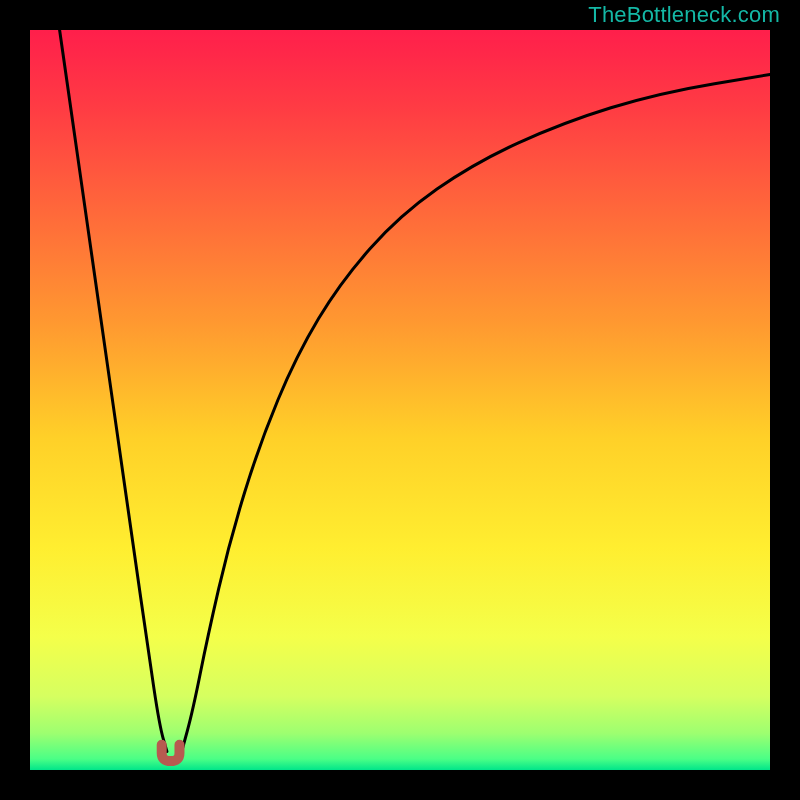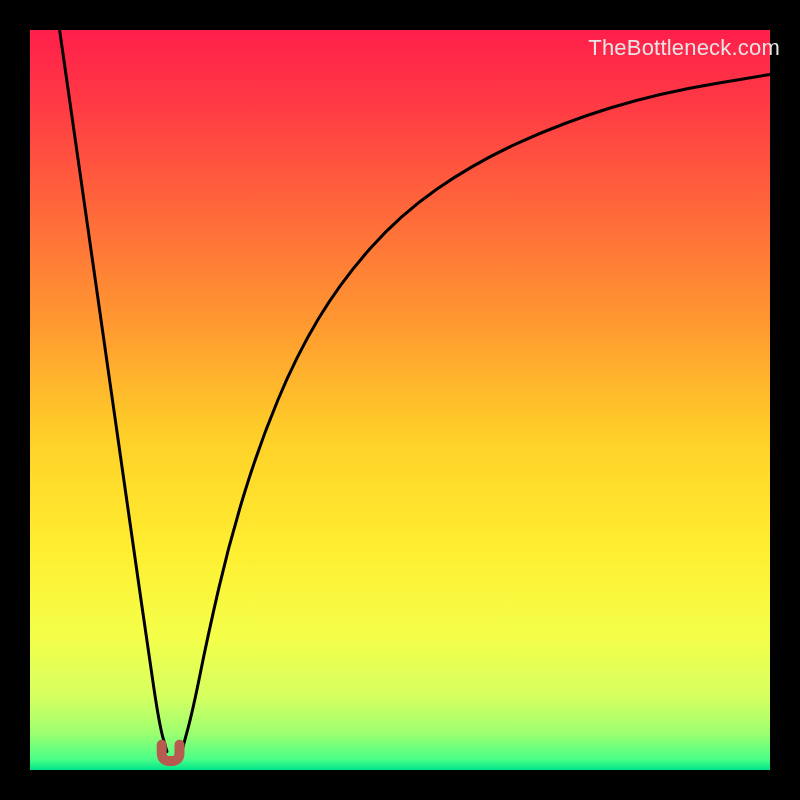--- a/index.html
+++ b/index.html
@@ -14,26 +14,25 @@
   .frame {
     position: relative;
     width: 800px;
     height: 800px;
     background: #000;
   }
   .watermark {
     position: absolute;
     top: 2px;
     right: 20px;
-    color: #e5e5e5;
+    color: #14b8a6;
     font-size: 22px;
     font-weight: 400;
     letter-spacing: 0.2px;
     z-index: 10;
-    margin-top: 33px;
   }
   svg {
     position: absolute;
     top: 0;
     left: 0;
   }
 </style>
 </head>
 <body>
 

